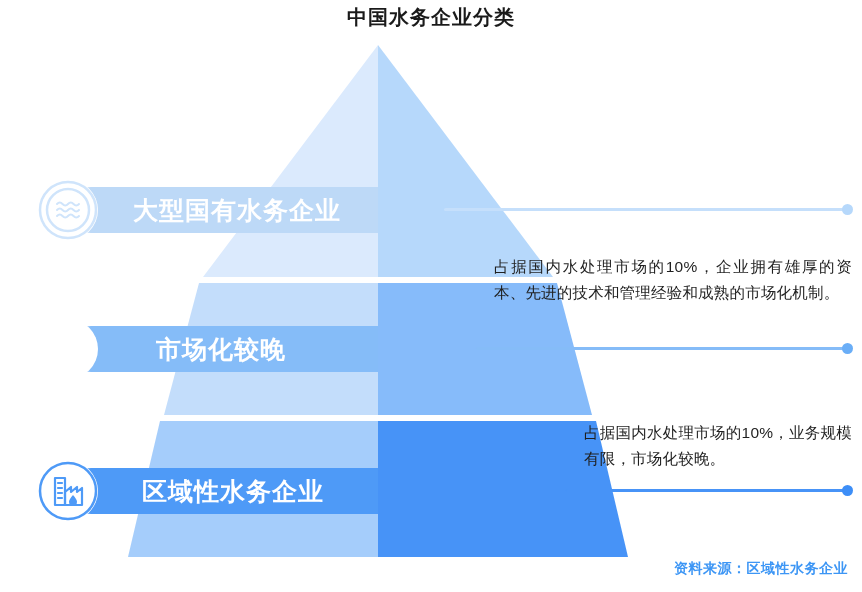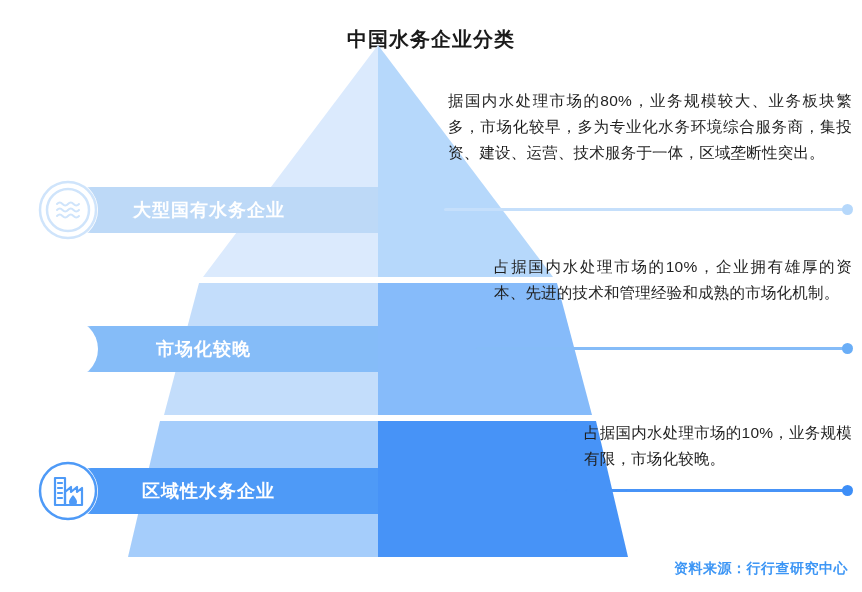--- a/index.html
+++ b/index.html
@@ -22,21 +22,20 @@
   .title {
     position: absolute;
     left: 0;
     top: 4px;
     width: 862px;
     text-align: center;
     font-size: 20px;
     font-weight: bold;
     color: #1a1a1a;
     letter-spacing: 1px;
-    margin-top: 22px;
   }
 
   
   .pyramid-layer {
     position: absolute;
     left: 0;
     top: 0;
     width: 862px;
     height: 592px;
   }
@@ -56,21 +55,21 @@
     top: 0;
     height: 46px;
     border-radius: 23px 0 0 23px;
   }
   .pill-text {
     position: absolute;
     left: 65px;
     top: 0;
     height: 46px;
     line-height: 46px;
-    font-size: 18px;
+    font-size: 25px;
     font-weight: bold;
     color: #ffffff;
     white-space: nowrap;
     letter-spacing: 1px;
   }
 
   .icon-badge {
     position: absolute;
     width: 60px;
     height: 60px;
@@ -144,21 +143,20 @@
       <circle cx="30" cy="30" r="21" fill="none" stroke="#cfe4fb" stroke-width="2.5"></circle>
       <g stroke="#cfe4fb" stroke-width="2" fill="none" stroke-linecap="round">
         <path d="M19 24 q2.8 -3 5.5 0 q2.8 3 5.5 0 q2.8 -3 5.5 0 q2.8 3 5.5 0"></path>
         <path d="M19 30 q2.8 -3 5.5 0 q2.8 3 5.5 0 q2.8 -3 5.5 0 q2.8 3 5.5 0"></path>
         <path d="M19 36 q2.8 -3 5.5 0 q2.8 3 5.5 0 q2.8 -3 5.5 0 q2.8 3 5.5 0"></path>
       </g>
     </svg>
   </div>
   <div class="connector" style="left:444px; top:208px; width:400px; background:#c5dffb;"></div>
   <div class="connector-dot" style="left:842px; top:204px; background:#b6d8fb;"></div>
-  <div class="desc" style="left:448px; top:88px; width:404px;">据国内水处理市场的80%，业务规模较大、业务板块繁多，市场化较早，多为专业化水务环境综合服务商，集投资、建设、运营、技术服务于一体，区域垄断性突出。</div>
 
   <div class="pill" style="top:326px; width:310px;">
     <div class="pill-bar" style="width:310px; background:#85bcf8;"></div>
     <div class="pill-text" style="left:88px;">市场化较晚</div>
   </div>
   <div class="icon-badge" style="left:38px; top:319px;">
     <svg width="60" height="60" viewBox="0 0 60 60">
       <circle cx="30" cy="30" r="28" fill="none" stroke="#ffffff" stroke-width="2.5"></circle>
       <circle cx="30" cy="30" r="22" fill="none" stroke="#ffffff" stroke-width="2.5"></circle>
       <g stroke="#ffffff" stroke-width="2.6" fill="none" stroke-linecap="round">
@@ -184,15 +182,15 @@
         <path d="M27 31 L33 26 L33 31 L39 26 L39 31 L44 27 L44 44 L27 44 Z"></path>
         <path d="M20 22 h4 M20 27 h4 M20 32 h4 M20 37 h4" stroke-linecap="round"></path>
       </g>
       <path d="M35 34 q-4 4.5 -4 6.8 a4 4 0 0 0 8 0 q0 -2.3 -4 -6.8 Z" fill="#4e9af7"></path>
     </svg>
   </div>
   <div class="connector" style="left:566px; top:489px; width:278px; background:#4793f7;"></div>
   <div class="connector-dot" style="left:842px; top:485px; background:#3d8ef7;"></div>
   <div class="desc" style="left:584px; top:420px; width:268px;">占据国内水处理市场的10%，业务规模有限，市场化较晚。</div>
 
-  <div class="source">资料来源：行行查研究中心</div>
+  <div class="source">资料来源：区域性水务企业</div>
 
 </div>
 
 </body></html>

